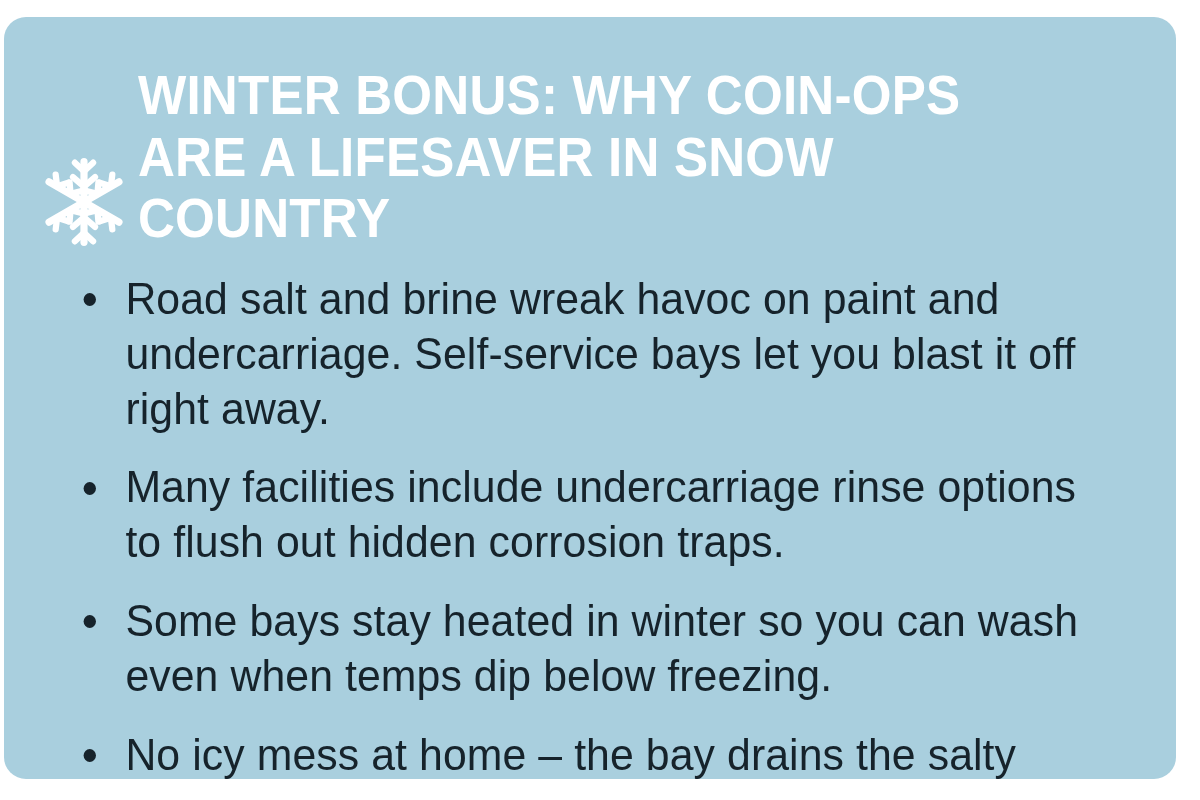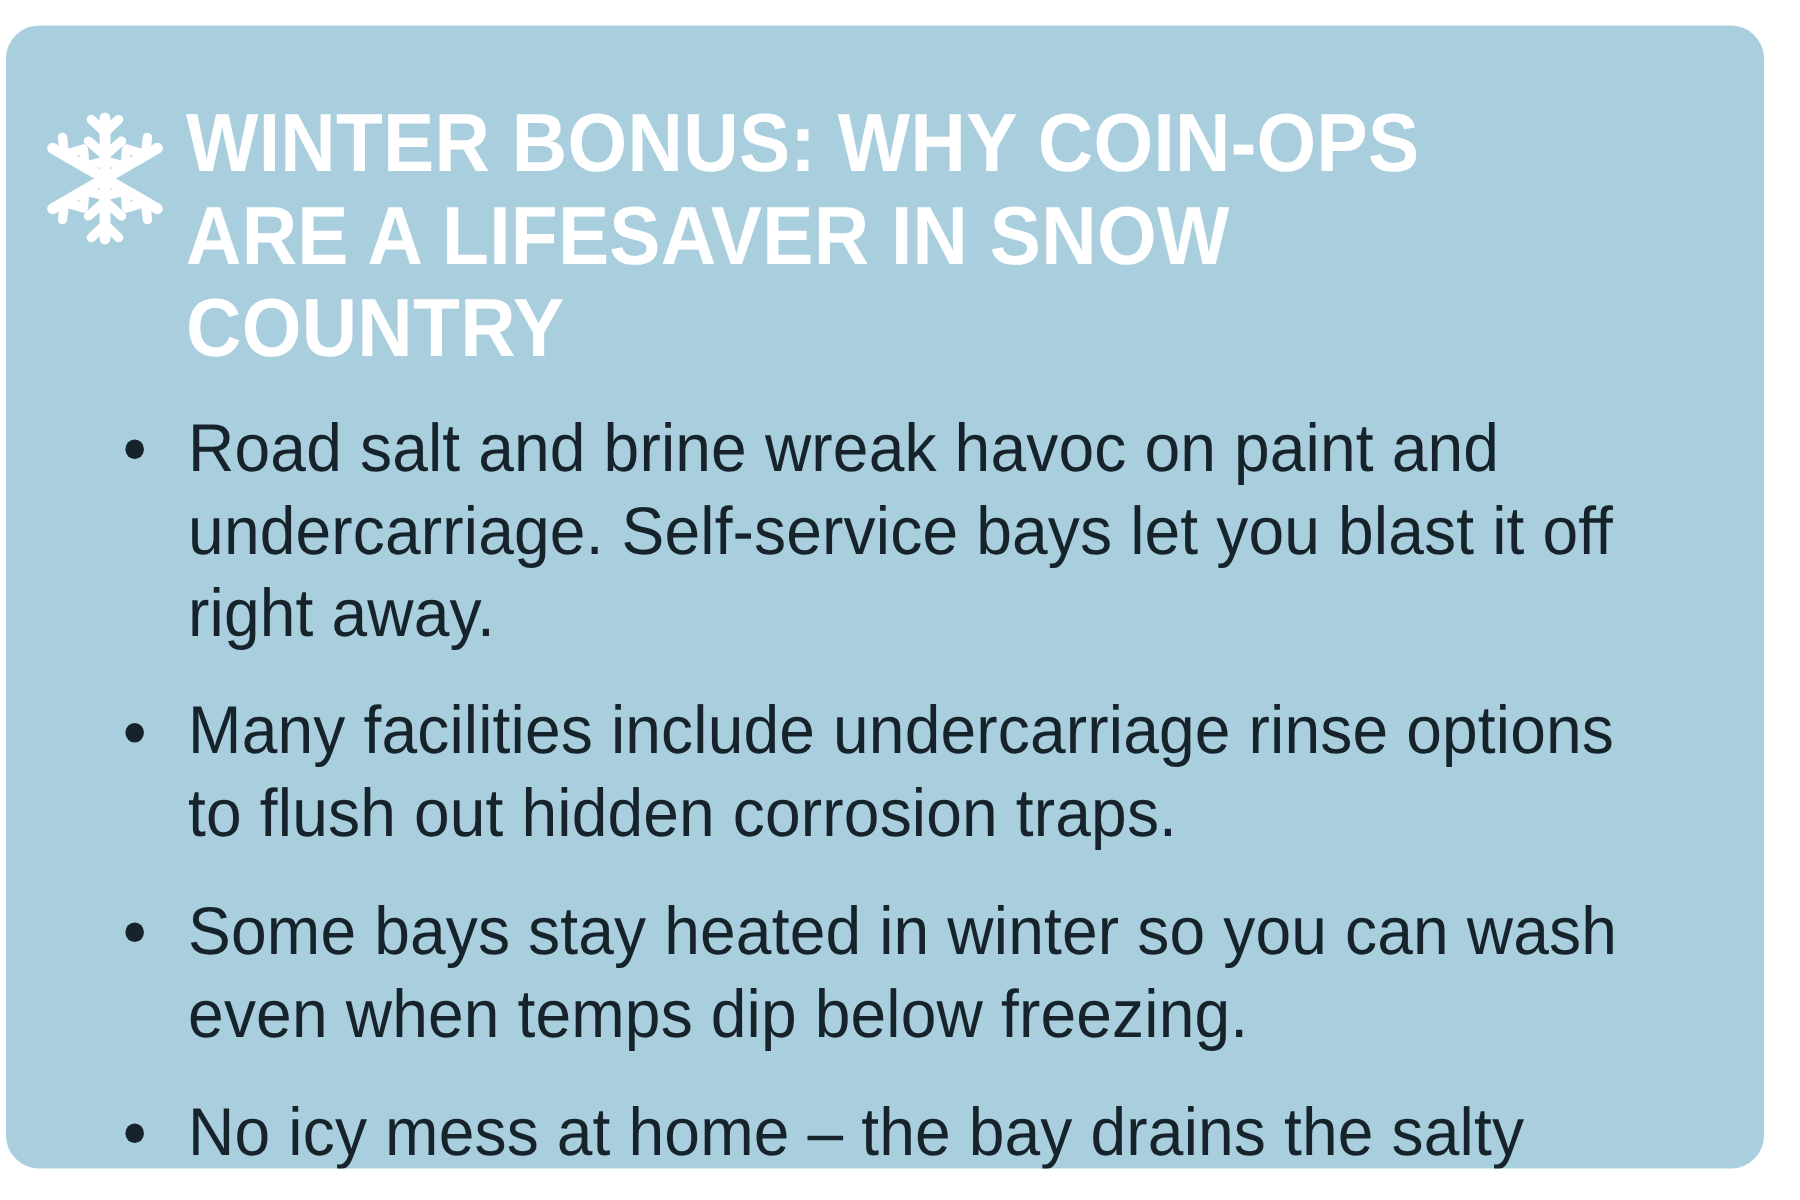--- a/index.html
+++ b/index.html
@@ -22,22 +22,23 @@
     height: 762px;
     background: #a9cfde;
     border-radius: 22px;
     overflow: hidden;
     box-sizing: border-box;
   }
 
   
   .card-header {
     display: flex;
-    align-items: flex-start;
+    align-items: flex-end;
     padding: 48px 40px 0 18px;
+    margin-left: 14px;
   }
 
   .snowflake-wrap {
     flex: 0 0 auto;
     width: 96px;
     height: 96px;
     margin-top: 6px;
     margin-right: 6px;
     display: block;
   }

